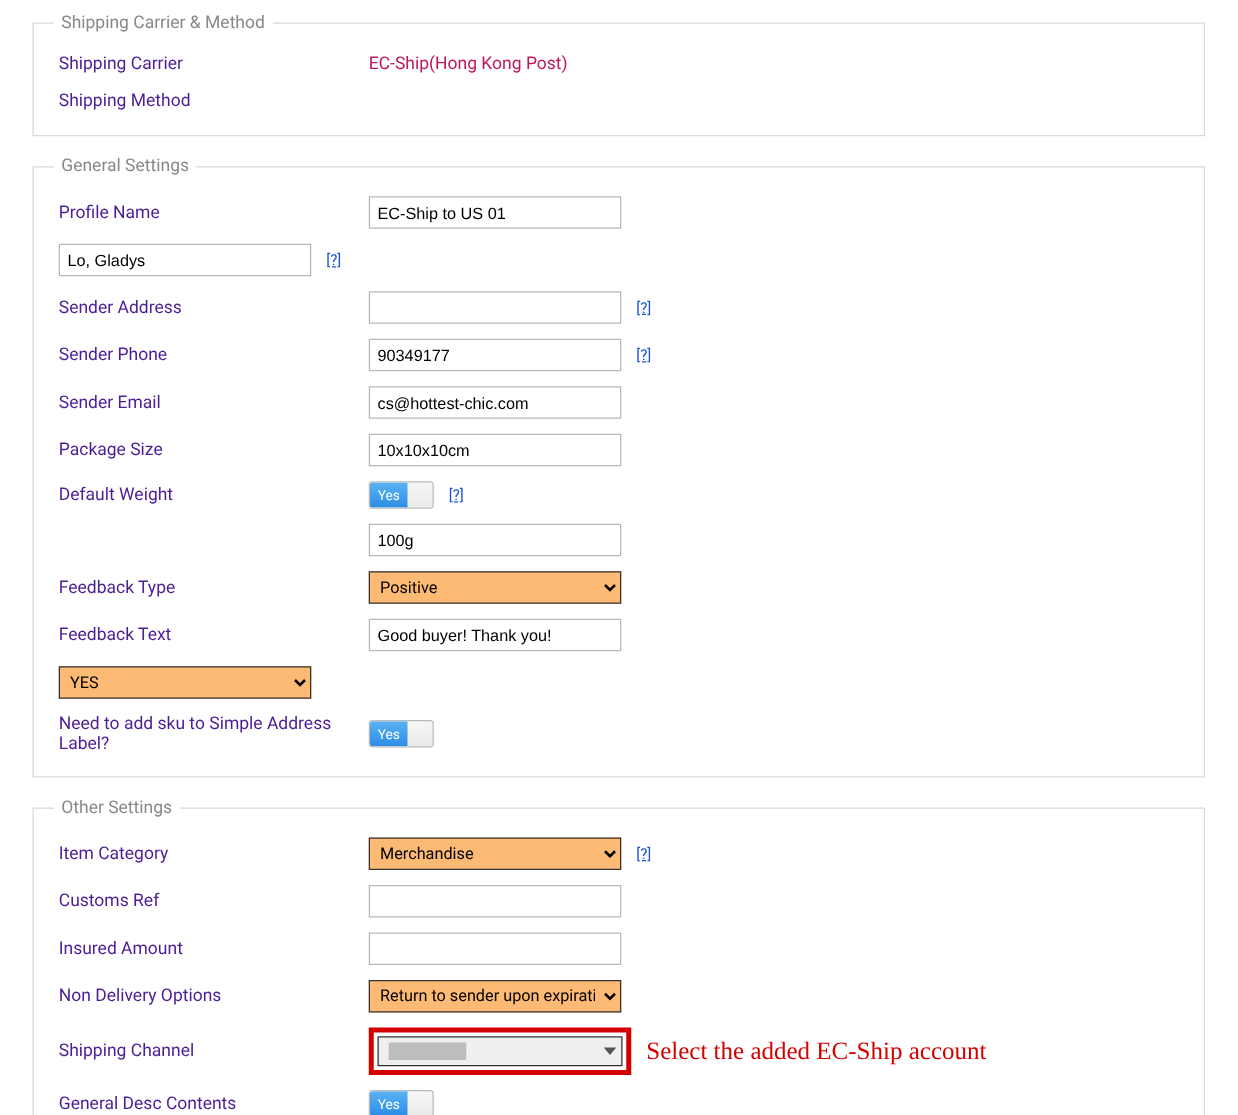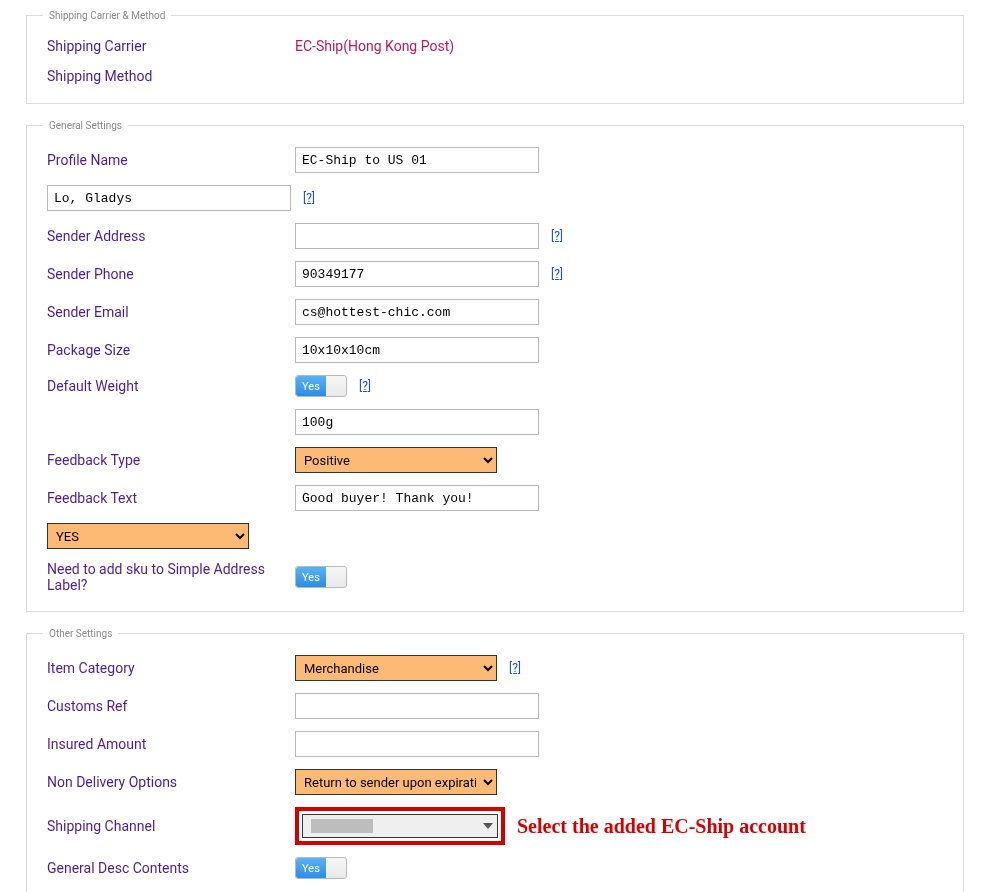--- a/index.html
+++ b/index.html
@@ -11,21 +11,21 @@
       padding: 10px 26px;
     }
     fieldset {
       border: 1px solid #d9d9d9;
       margin-bottom: 16px;
       padding: 10px 0 12px 0;
       position: relative;
     }
     legend {
       color: #888;
-      font-size: 10px;
+      font-size: 14px;
       padding: 0 6px;
       margin-left: 16px;
     }
     .row {
       display: flex;
       align-items: center;
       padding: 6px 0 6px 20px;
       min-height: 30px;
     }
     .label {
@@ -35,26 +35,26 @@
     }
     .value {
       flex-shrink: 0;
       display: flex;
       align-items: center;
     }
     .value .static {
       color: #be185d;
     }
     input[type="text"] {
-      width: 244px;
+      width: 202px;
       height: 26px;
       border: 1px solid #b9b9b9;
       padding: 2px 6px;
       font-size: 13px;
-      font-family: Liberation Mono, monospace;
+      font-family: Liberation Sans, sans-serif;
     }
     select {
       width: 202px;
       height: 26px;
       border: 1px solid #333;
       background: #fdba74;
       font-size: 13px;
       padding: 2px 4px;
       font-family: inherit;
     }
@@ -92,21 +92,21 @@
       height: 100%;
     }
     .highlight-box {
       border: 4px solid #d40000;
       padding: 3px;
       display: inline-flex;
       align-items: center;
     }
     .highlight-text {
       color: #d40000;
-      font-weight: bold;
+      font-weight: normal;
       font-size: 20px;
       margin-left: 12px;
       font-family: Georgia, 'Times New Roman', serif;
     }
     .masked {
       background: #bdbdbd;
       color: #bdbdbd;
       width: 62px;
       height: 14px;
       display: inline-block;

